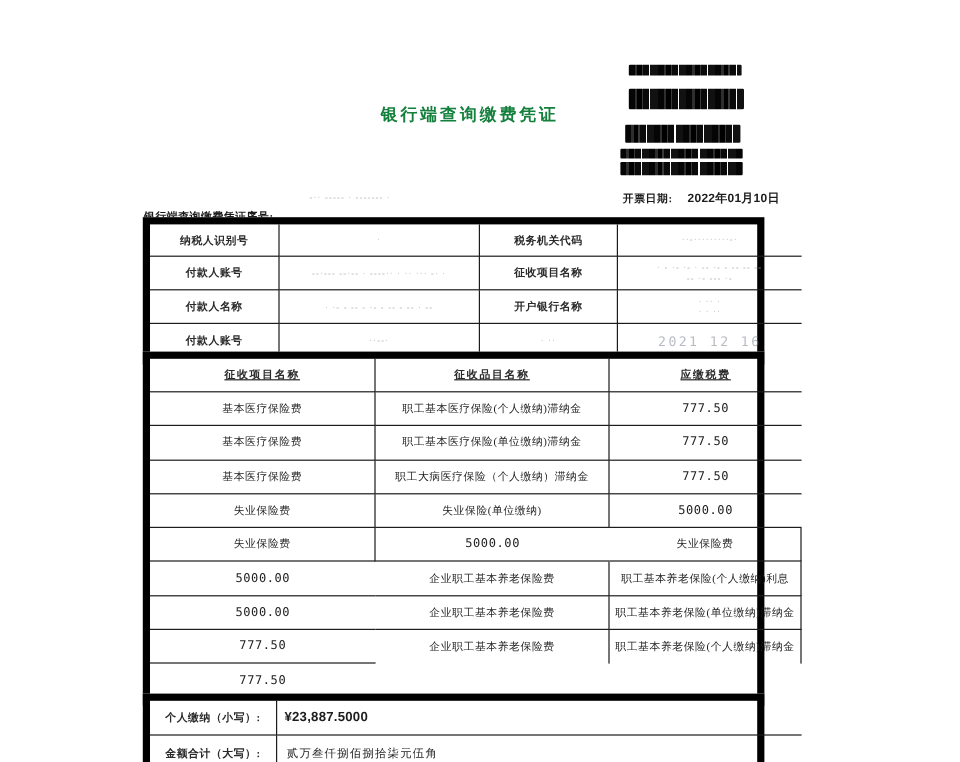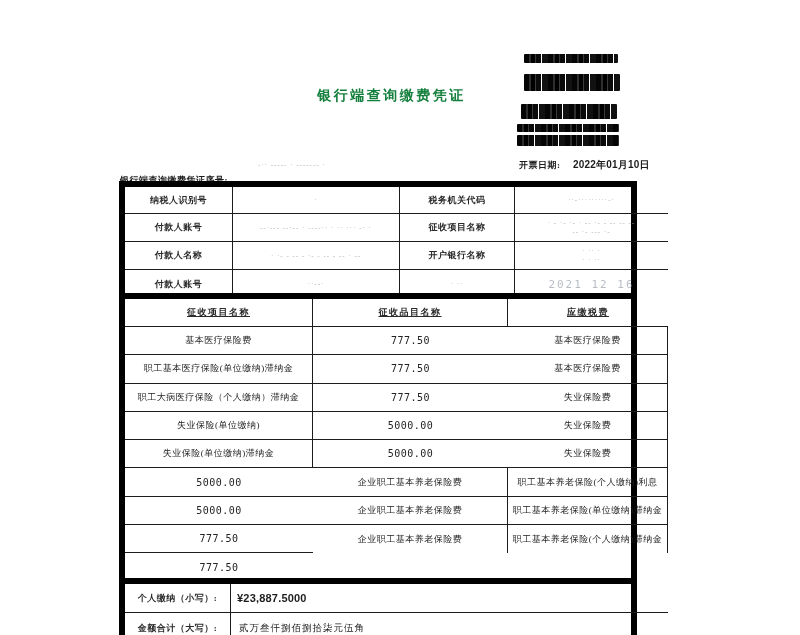--- a/index.html
+++ b/index.html
@@ -110,36 +110,36 @@
     <div class="cell faint lastrow">· ··</div>
     <div class="cell faint-date lastcol lastrow">2021 12 16</div>
   </div>
 
   <div class="tbl" id="items-table">
     <div class="cell lbl items-header">征收项目名称</div>
     <div class="cell lbl items-header">征收品目名称</div>
     <div class="cell lbl items-header lastcol">应缴税费</div>
 
     <div class="cell">基本医疗保险费</div>
+    <div class="cell">职工基本医疗保险(个人缴纳)滞纳金</div>
     <div class="cell amount lastcol">777.50</div>
 
     <div class="cell">基本医疗保险费</div>
     <div class="cell">职工基本医疗保险(单位缴纳)滞纳金</div>
     <div class="cell amount lastcol">777.50</div>
 
     <div class="cell">基本医疗保险费</div>
     <div class="cell">职工大病医疗保险（个人缴纳）滞纳金</div>
     <div class="cell amount lastcol">777.50</div>
 
     <div class="cell">失业保险费</div>
     <div class="cell">失业保险(单位缴纳)</div>
     <div class="cell amount lastcol">5000.00</div>
 
     <div class="cell">失业保险费</div>
-    <div class="cell">失业保险(单位缴纳)滞纳金</div>
     <div class="cell amount lastcol">5000.00</div>
 
     <div class="cell">失业保险费</div>
     <div class="cell amount lastcol">5000.00</div>
 
     <div class="cell">企业职工基本养老保险费</div>
     <div class="cell">职工基本养老保险(个人缴纳)利息</div>
     <div class="cell amount lastcol">5000.00</div>
 
     <div class="cell">企业职工基本养老保险费</div>

